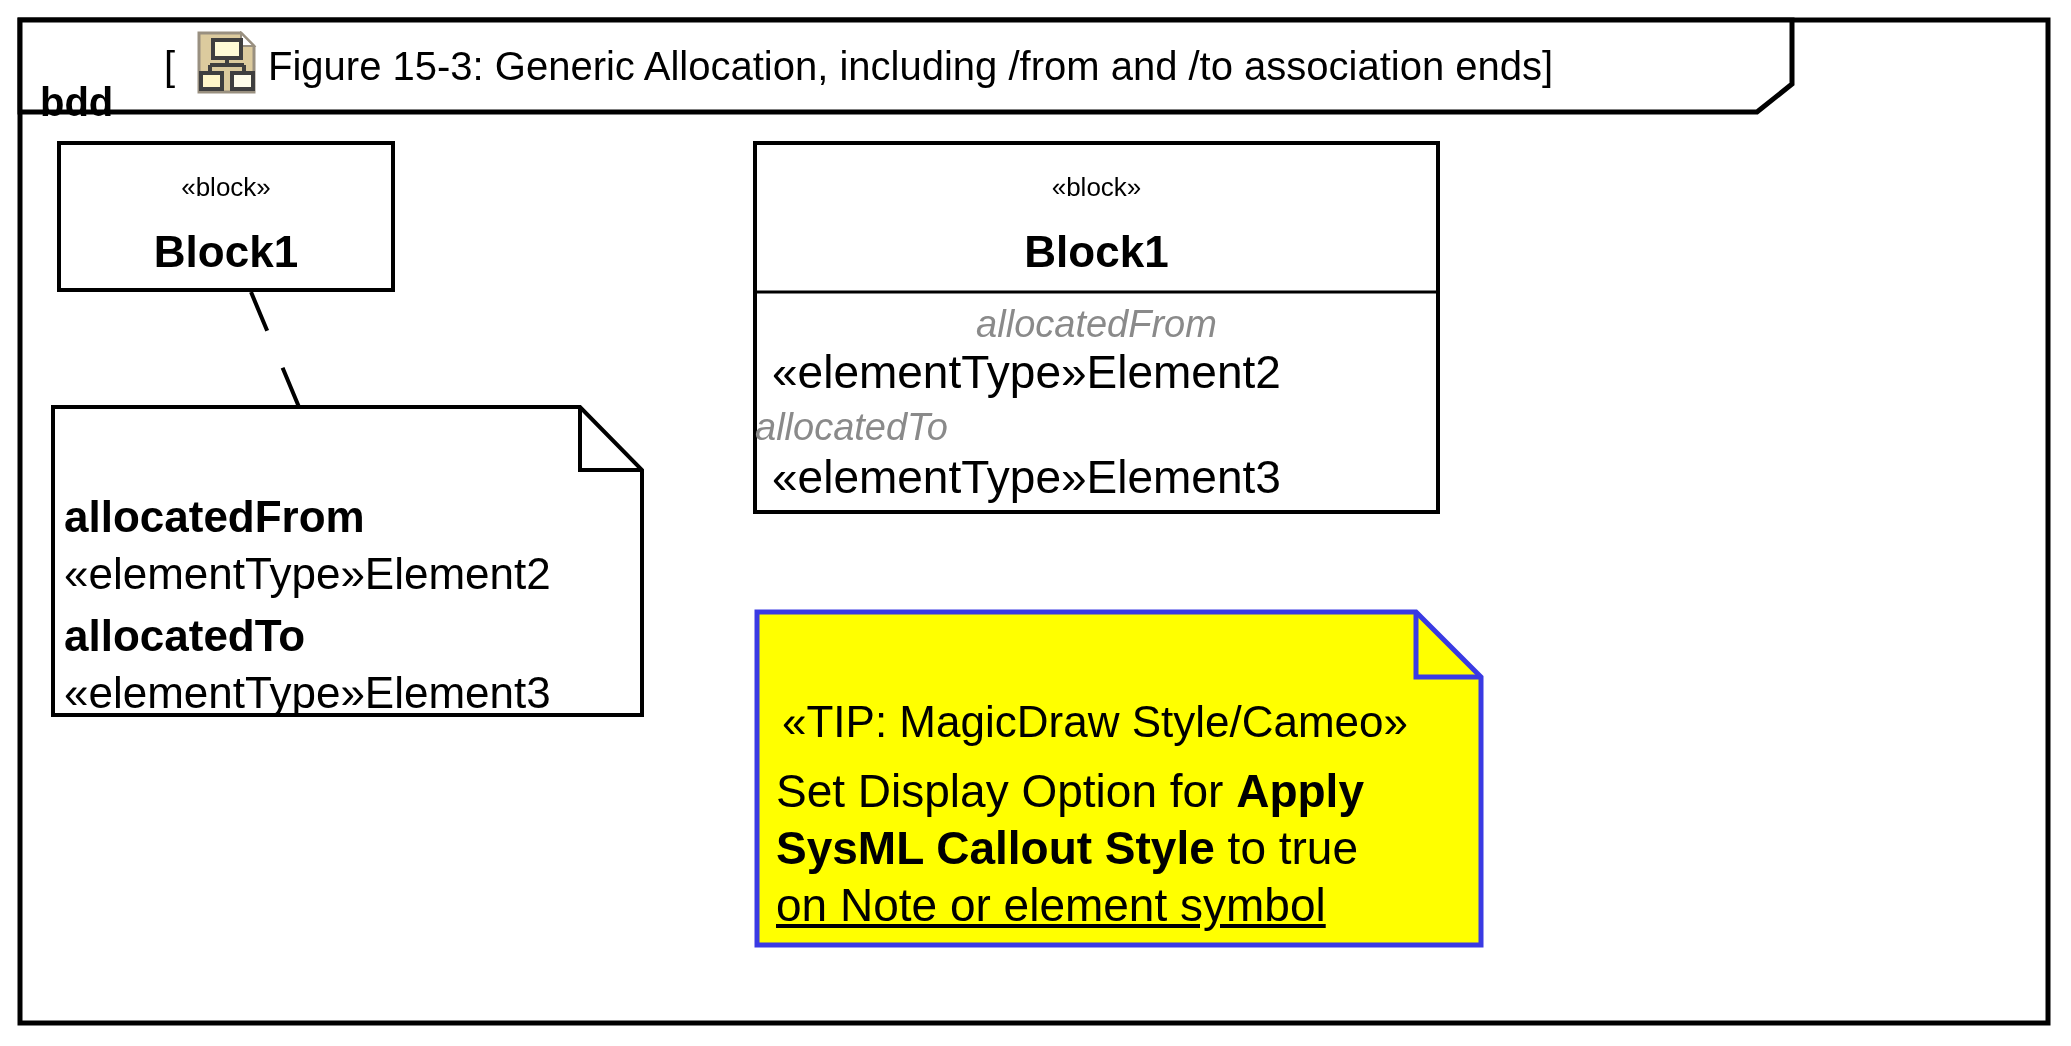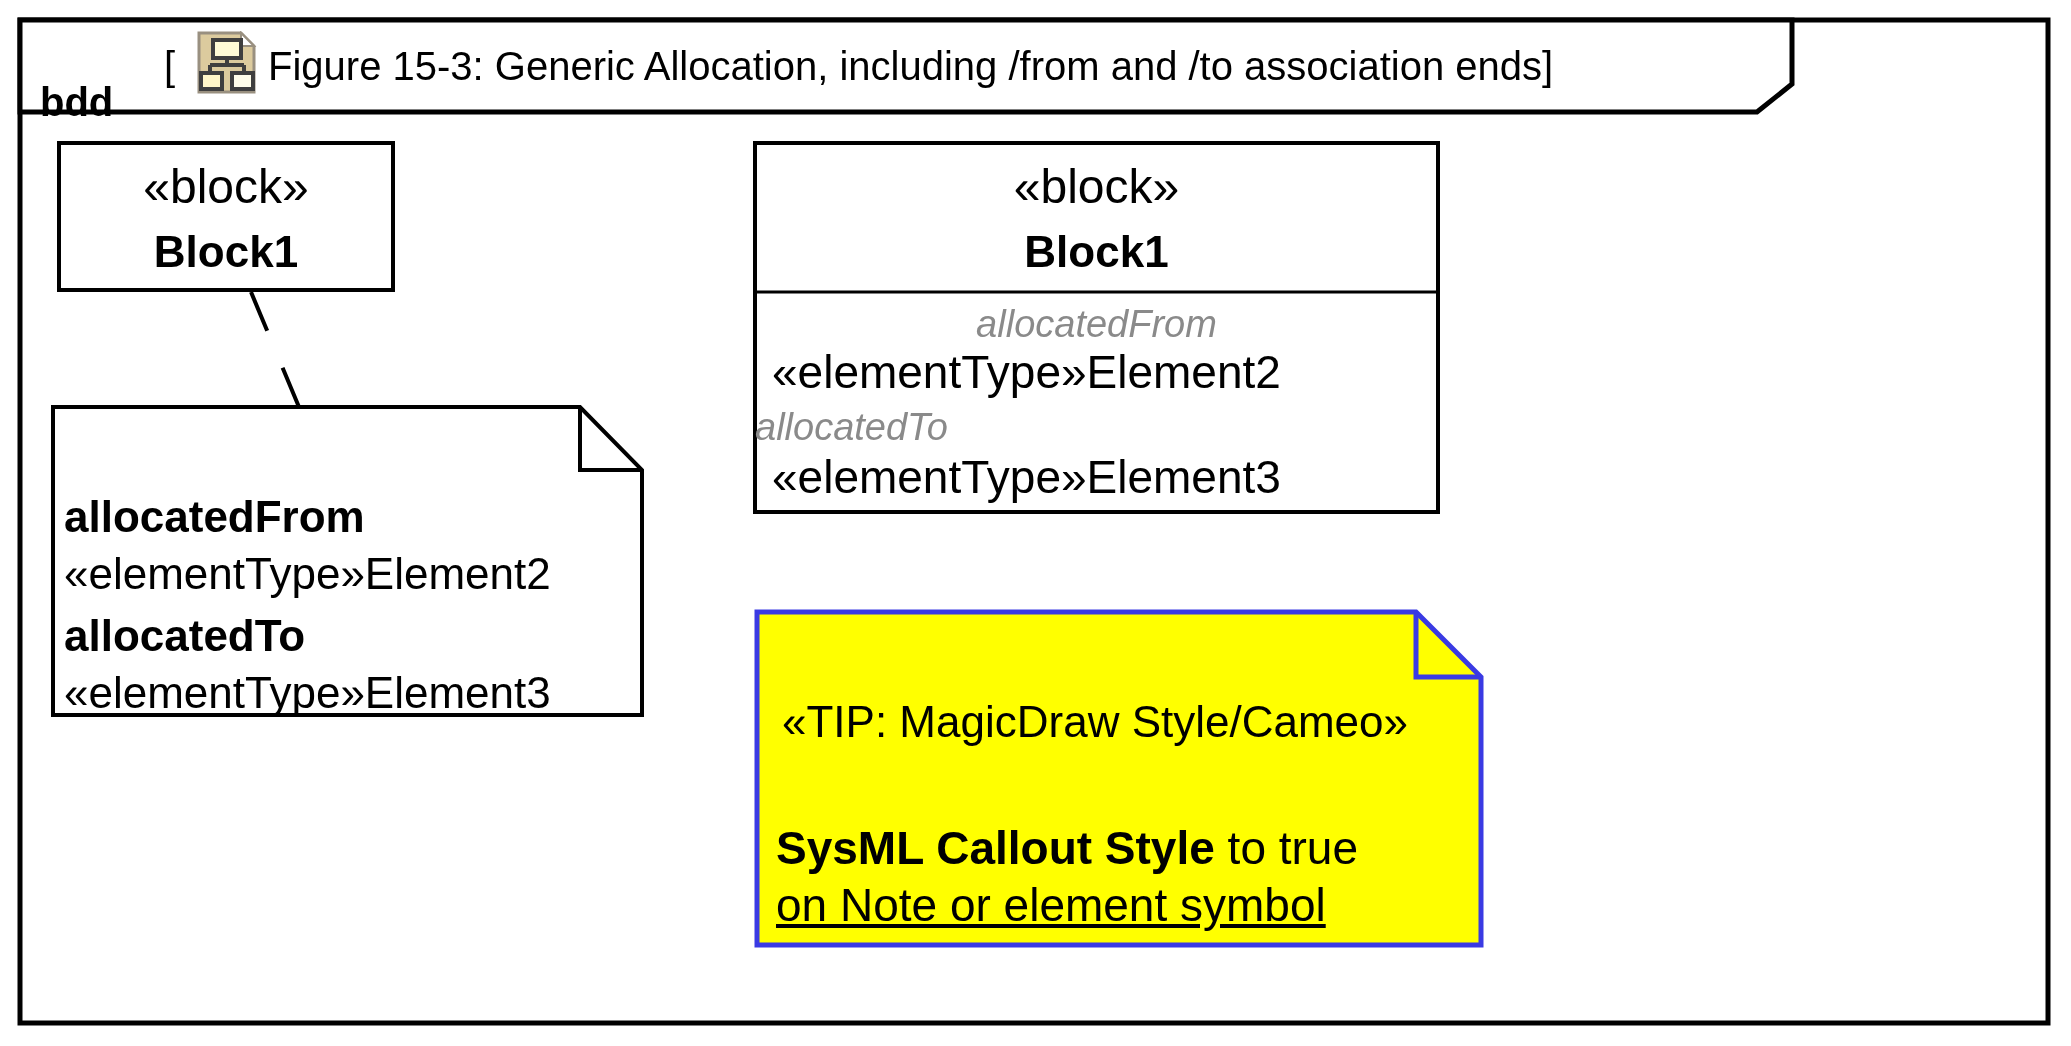--- a/index.html
+++ b/index.html
@@ -6,21 +6,21 @@
   .stage{
     position:relative;width:2071px;height:1046px;background:#ffffff;
     font-family:"Liberation Sans","DejaVu Sans",sans-serif;color:#000;
     overflow:hidden;
   }
   .shapes{position:absolute;left:0;top:0;}
   .txt{position:absolute;white-space:nowrap;}
   .ctr{text-align:center;}
   .t-frame{font-size:40px;line-height:48px;}
   .bold{font-weight:bold;}
-  .stereo{font-size:48px;line-height:46px;}
+  .stereo{font-size:26px;line-height:46px;}
   .blockname{font-size:44px;line-height:52px;font-weight:bold;}
   .grayital{font-size:38px;line-height:46px;font-style:italic;color:#8a8a8a;}
   .elemline{font-size:46px;line-height:54px;}
   .noteline{font-size:44px;line-height:54px;}
   .tipline{font-size:46px;line-height:54px;}
   .tipline1{font-size:44px;line-height:54px;}
 </style>
 </head>
 <body>
 
@@ -72,16 +72,17 @@
   <div class="txt noteline" style="left:64px;top:666px;">«elementType»Element3</div>
 
   <div class="txt ctr stereo" style="left:755px;top:164px;width:683px;">«block»</div>
   <div class="txt ctr blockname" style="left:755px;top:226px;width:683px;">Block1</div>
   <div class="txt ctr grayital" style="left:755px;top:301px;width:683px;">allocatedFrom</div>
   <div class="txt elemline" style="left:772px;top:345px;">«elementType»Element2</div>
   <div class="txt ctr grayital" style="left:755px;top:404px;" style2="">allocatedTo</div>
   <div class="txt elemline" style="left:772px;top:450px;">«elementType»Element3</div>
 
   <div class="txt tipline1" style="left:782px;top:695px;">«TIP: MagicDraw Style/Cameo»</div>
+  <div class="txt tipline" style="left:776px;top:764px;"><span>Set Display Option for </span><span class="bold">Apply</span></div>
   <div class="txt tipline" style="left:776px;top:821px;"><span class="bold">SysML Callout Style</span><span> to true</span></div>
   <div class="txt tipline" style="left:776px;top:878px;text-decoration:underline;">on Note or element symbol</div>
 
 </div>
 
 </body></html>

